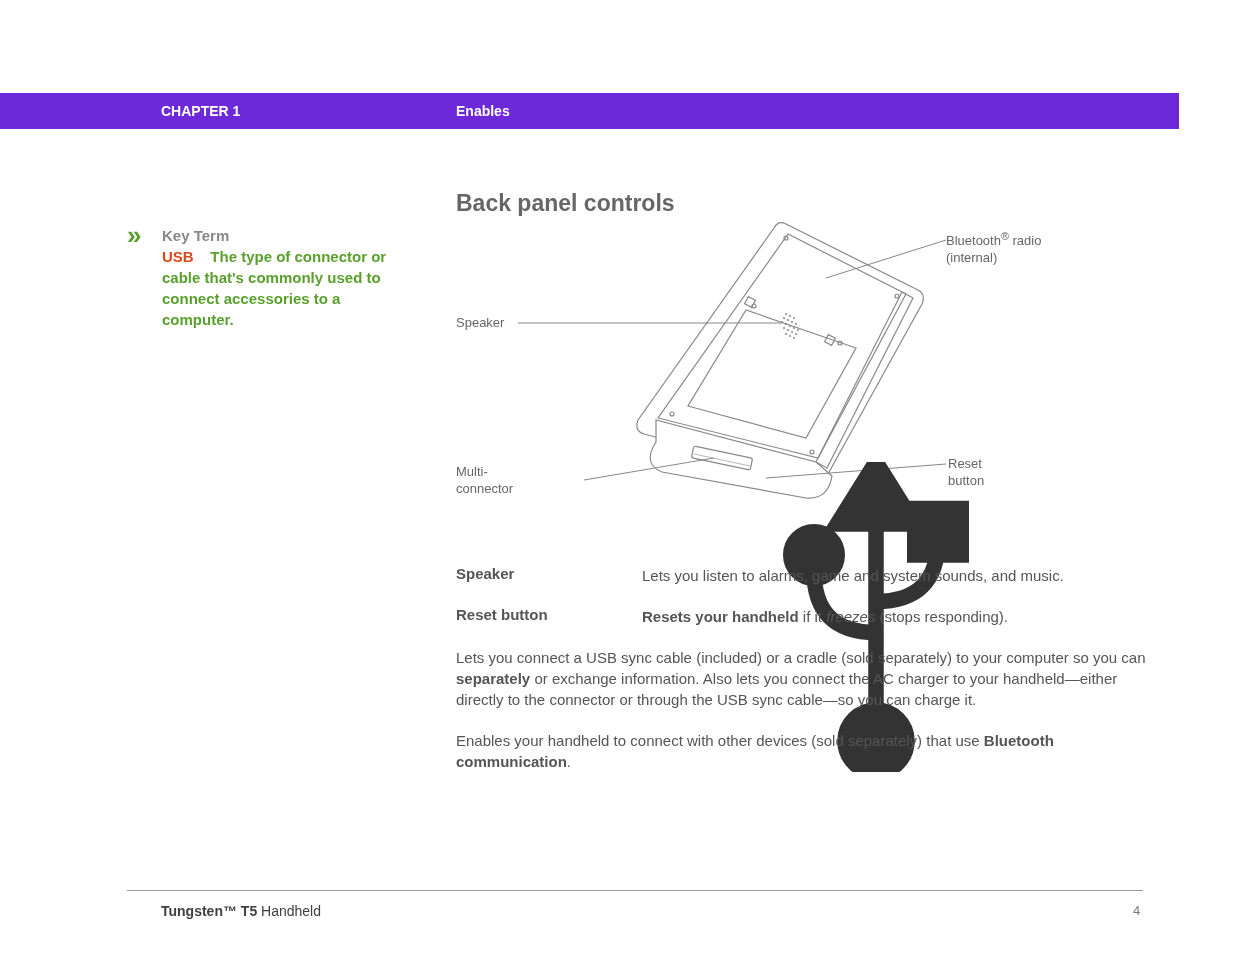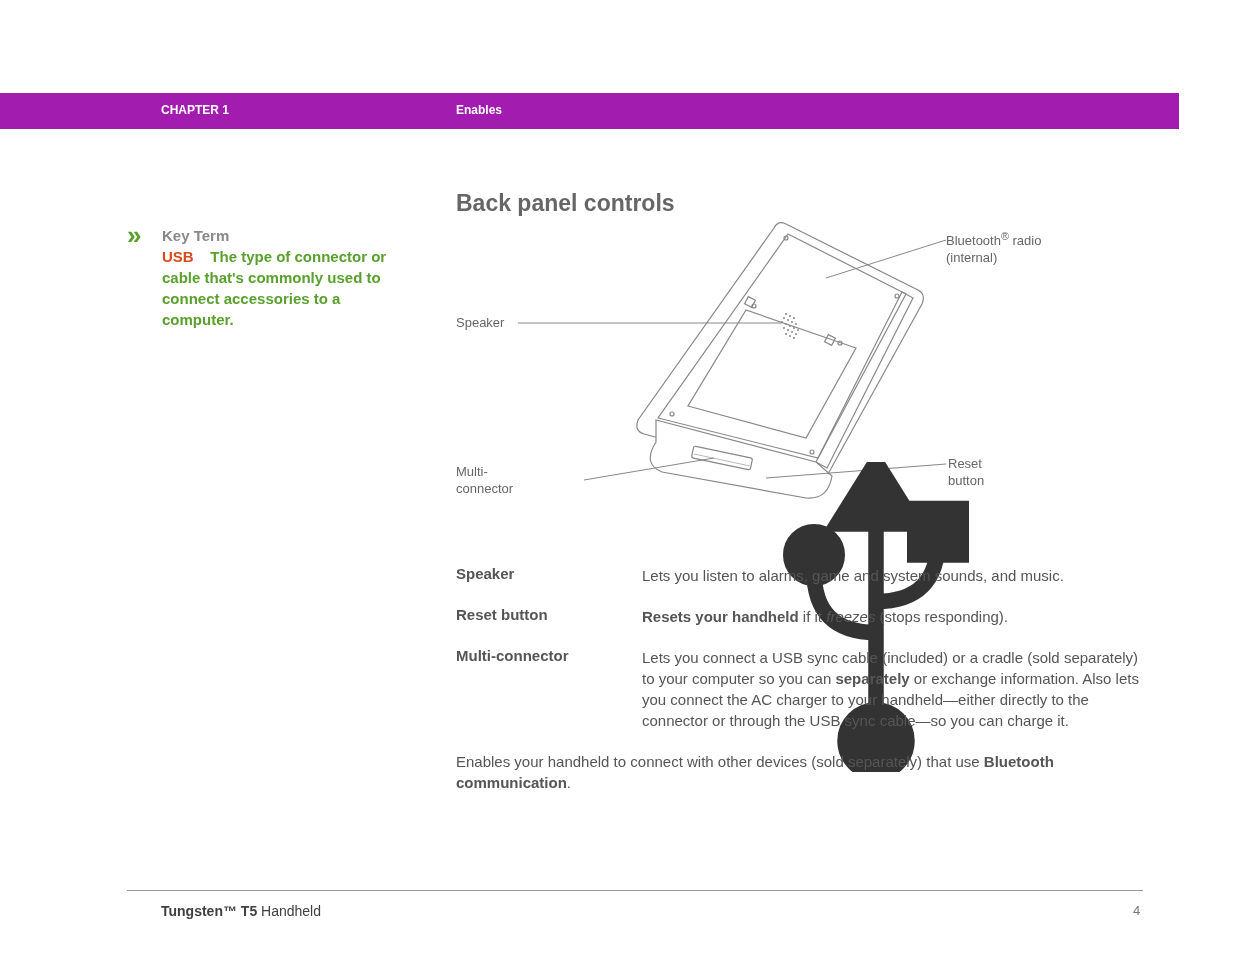--- a/index.html
+++ b/index.html
@@ -10,24 +10,24 @@
     height: 954px;
     position: relative;
     color: #555;
   }
   .header-bar {
     position: absolute;
     top: 93px;
     left: 0;
     width: 1179px;
     height: 36px;
-    background: #a21caf;
+    background: #6d28d9;
     color: #fff;
     font-weight: bold;
-    font-size: 12px;
+    font-size: 14px;
   }
   .header-chapter {
     position: absolute;
     left: 161px;
     top: 10px;
   }
   .header-section {
     position: absolute;
     left: 456px;
     top: 10px;
@@ -222,21 +222,20 @@
 <div class="defs" id="defs-container">
     <div class="def-row">
       <div class="def-term">Speaker</div>
       <div class="def-body"><span>Lets you listen to alarms, game and system sounds, and music.</span></div>
     </div>
     <div class="def-row">
       <div class="def-term">Reset button</div>
       <div class="def-body"><span class="link-u">Resets your handheld</span><span> if it </span><span class="italic">freezes</span><span> (stops responding).</span></div>
     </div>
     <div class="def-row">
-      <div class="def-term">Multi-connector</div>
       <div class="def-body"><span>Lets you connect a USB sync cable (included) or a cradle (sold separately) to your computer so you can </span><span class="link-u">separately</span><span> or exchange information. Also lets you connect the AC charger to your handheld—either directly to the connector or through the USB sync cable—so you can charge it.</span></div>
     </div>
     <div class="def-row">
       <div class="def-body"><span>Enables your handheld to connect with other devices (sold separately) that use </span><span class="link-u">Bluetooth communication</span><span>.</span></div>
     </div>
   </div>
 
 <div class="footer-rule"></div>
 <div class="footer-left">
   <span class="bold">Tungsten™ T5</span><span> Handheld</span>

